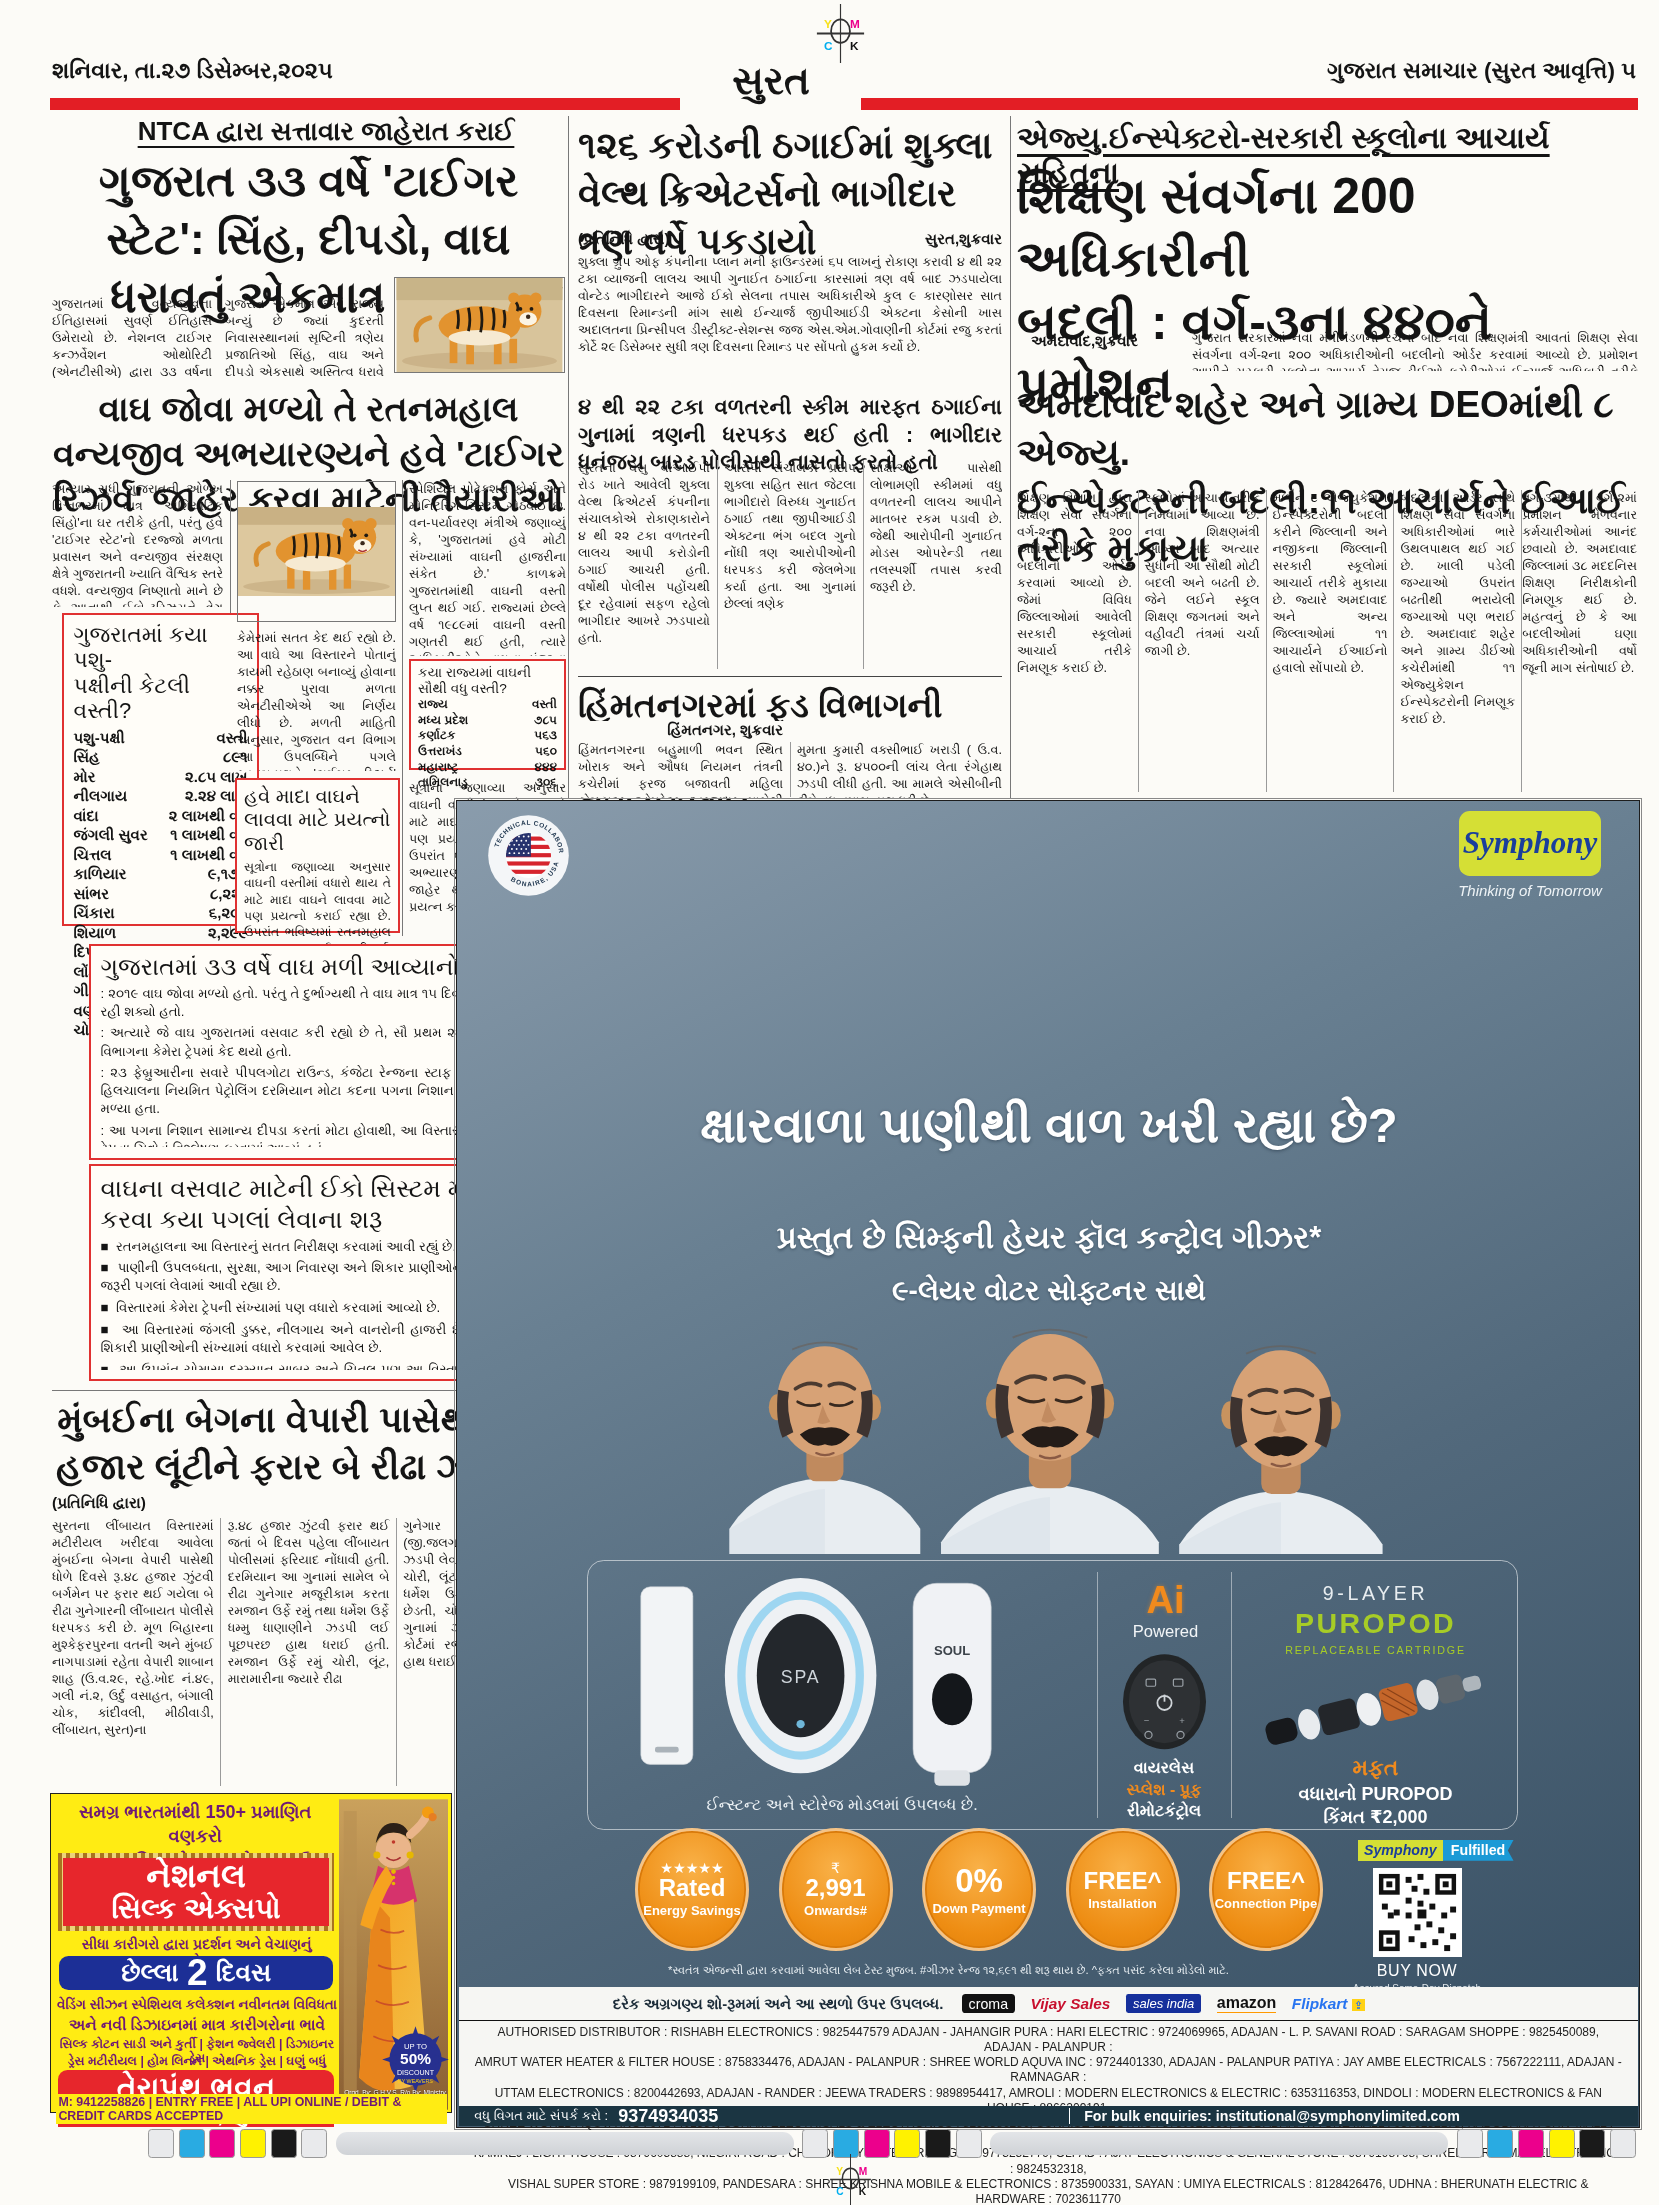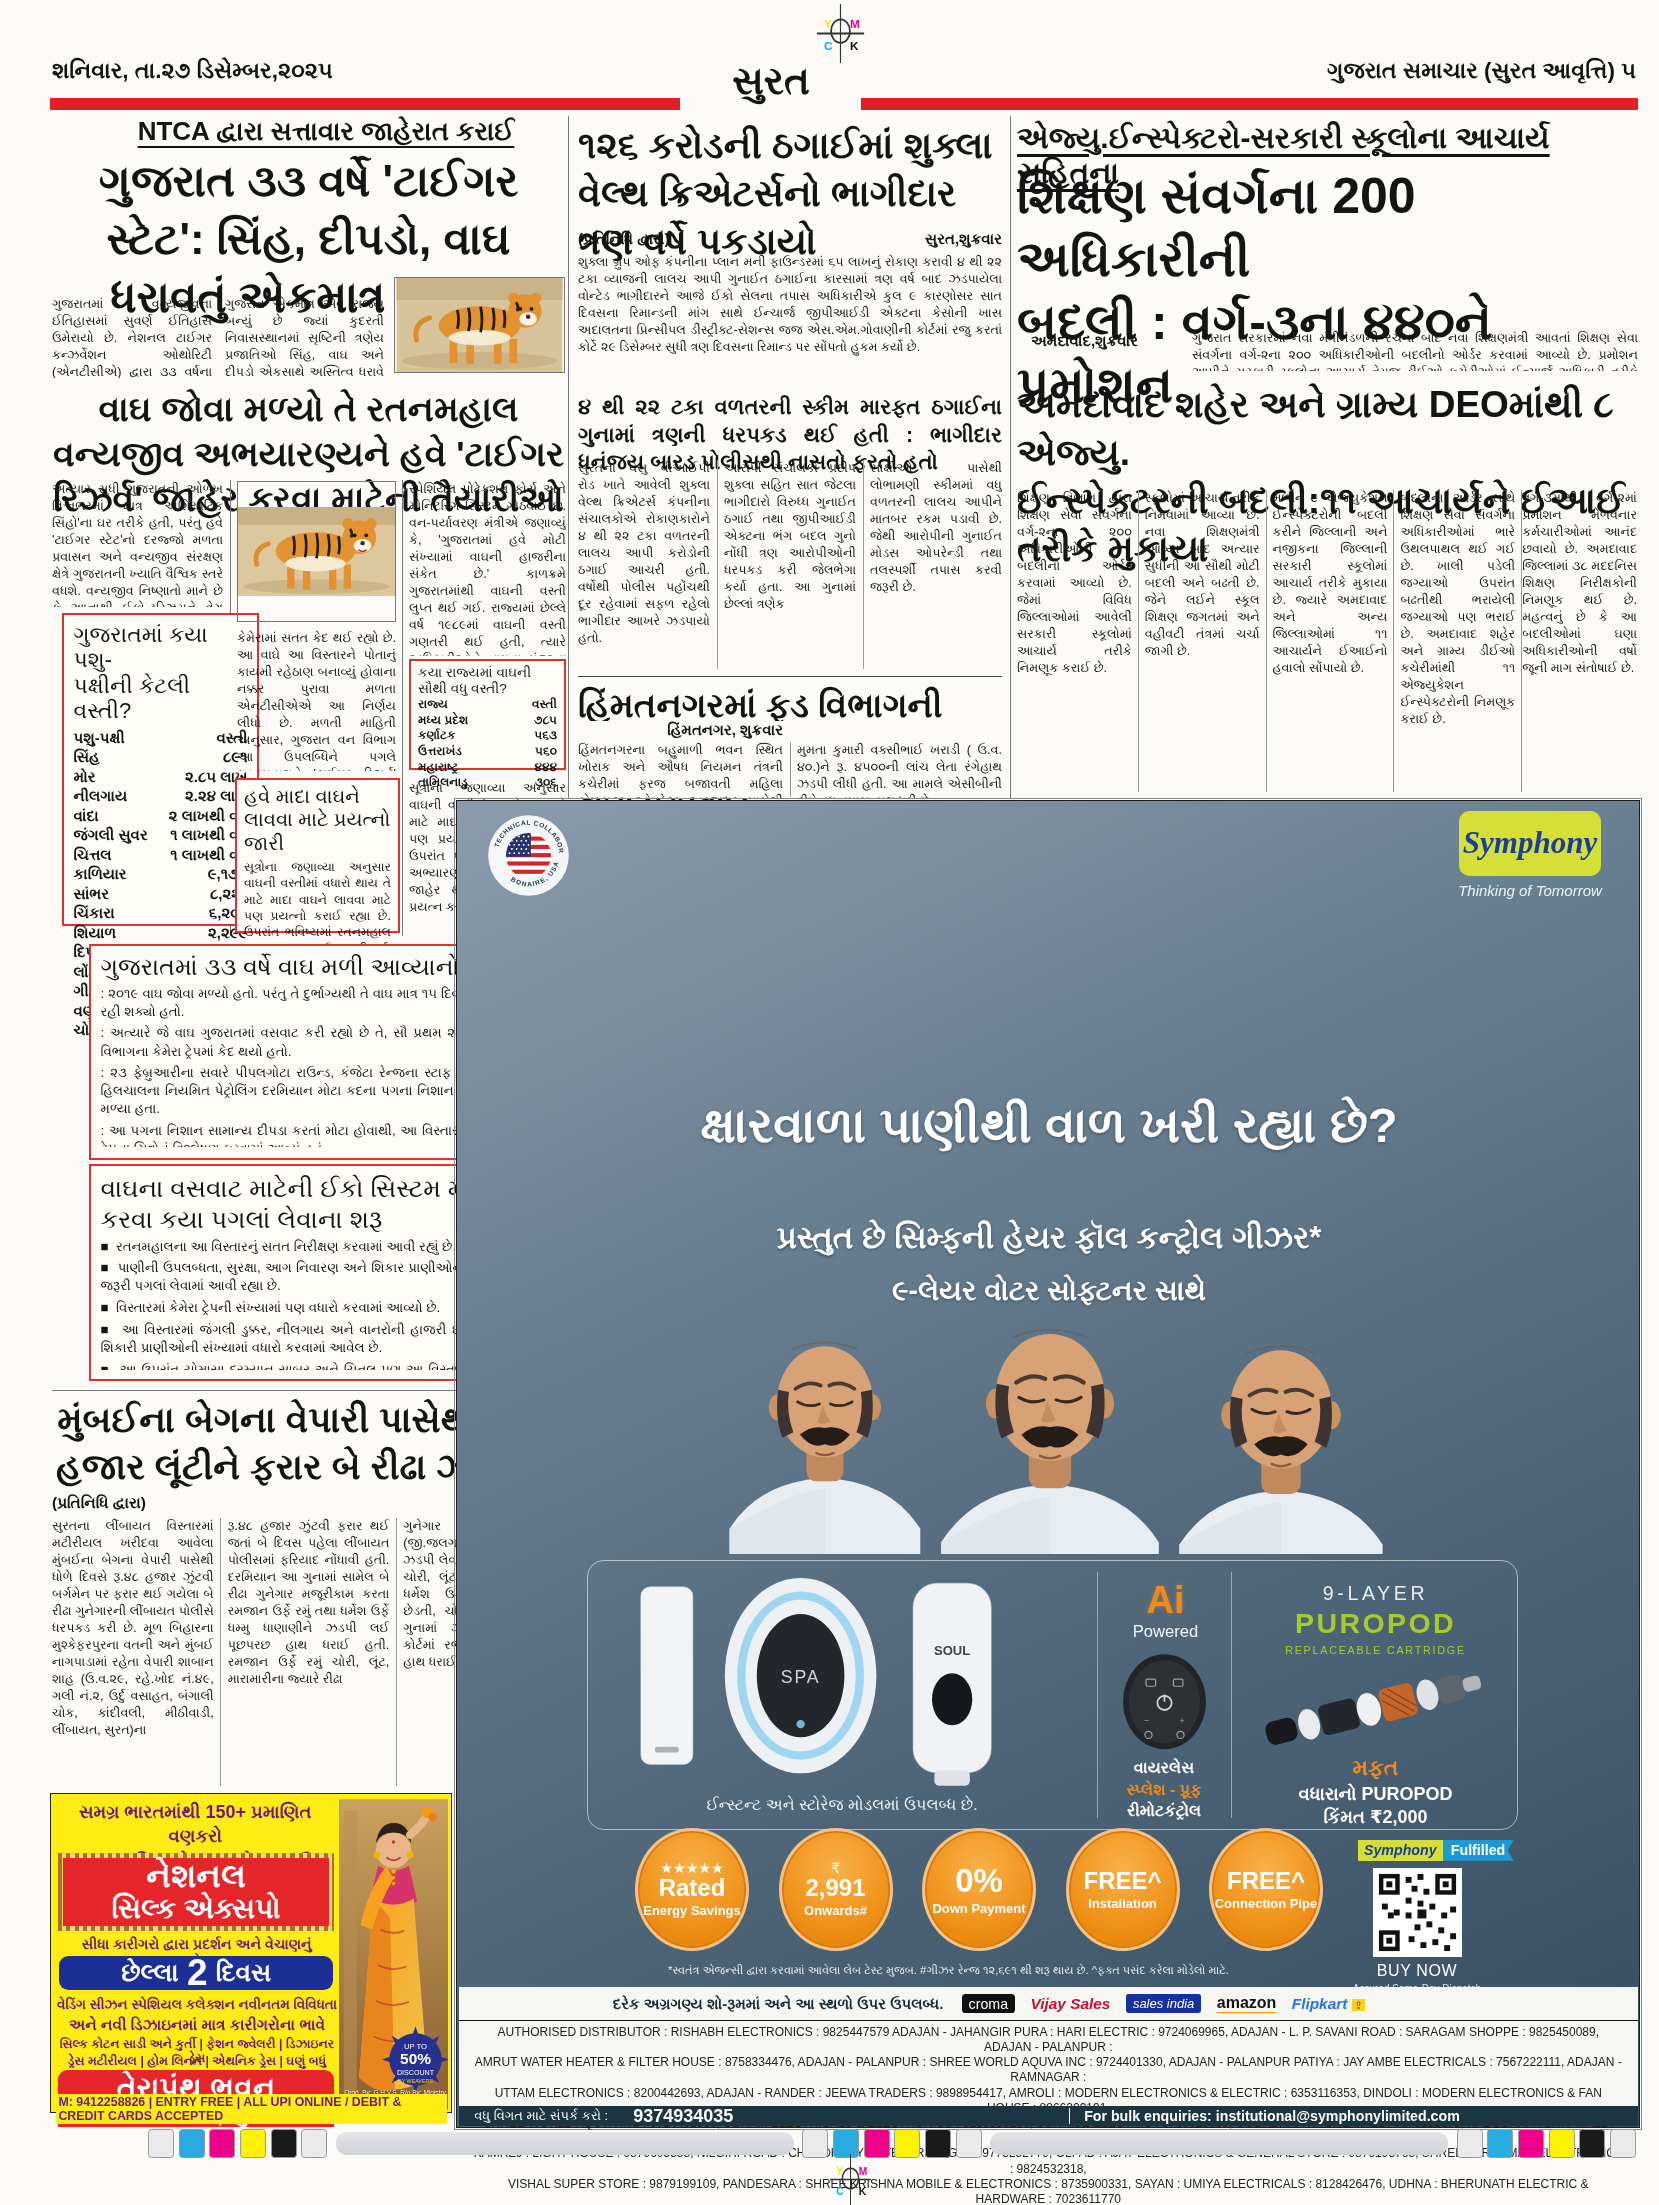--- a/index.html
+++ b/index.html
@@ -577,21 +577,21 @@
           <div class="dist"><span>AMRUT WATER HEATER &amp; FILTER HOUSE : 8758334476, ADAJAN - PALANPUR : SHREE WORLD AQUVA INC : 9724401330, ADAJAN - PALANPUR PATIYA : JAY AMBE ELECTRICALS : 7567222111, ADAJAN - RAMNAGAR :</span></div>
           <div class="dist"><span>UTTAM ELECTRONICS : 8200442693, ADAJAN - RANDER : JEEWA TRADERS : 9898954417, AMROLI : MODERN ELECTRONICS &amp; ELECTRIC : 6353116353, DINDOLI : MODERN ELECTRONICS &amp; FAN HOUSE : 8866209191,</span></div>
           <div class="dist"><span>SHREE WORLD AQUVA INC : 9724401330, SOHAM ELECTRICALS &amp; ELECTRONICS : 8238386286, SUNRISE ELECTRIC : 8780928639, GODADARA : A ONE MALL : 9376152178, KADODARA : SHIV MALL : 9898497973,</span></div>
           <div class="dist"><span>KAMREJ : LIGHT HOUSE : 9879605888, NILGIRI ROAD : CHAUDHARY ENTERPRICE GST : 9773252779, OLPAD : AJAY ELECTRONICS &amp; GENERAL STORE : 9879198768, SHREE VARDHMAN ELECTRONICS : 9824532318,</span></div>
           <div class="dist"><span>VISHAL SUPER STORE : 9879199109, PANDESARA : SHREE KRISHNA MOBILE &amp; ELECTRONICS : 8735900331, SAYAN : UMIYA ELECTRICALS : 8128426476, UDHNA : BHERUNATH ELECTRIC &amp; HARDWARE : 7023611770</span></div>
         </div>
     </div>
 
     <div class="abs" style="left:1.8px;top:1305px;width:1179px;height:20px;background:#1b3542;color:#fff;display:flex;align-items:center">
       <span style="margin-left:15.4px;font-size:13px">વધુ વિગત માટે સંપર્ક કરો :</span>
-      <span class="b" style="margin-left:25px;font-size:18px">9374934035</span>
+      <span class="b" style="margin-left:10px;font-size:18px">9374934035</span>
       <span style="margin-left:auto;margin-right:178px;border-left:1.2px solid #fff;padding-left:14.2px;font-size:14.2px;font-weight:700">For bulk enquiries: institutional@symphonylimited.com</span>
     </div>
   </div>
 
   <div class="abs silk" style="left:50px;top:1793px;width:402px;height:320px">
     <div class="abs silk-blue ctr" style="left:4.7px;top:6px;width:279px;font-size:18px;line-height:1.35">
       <span>સમગ્ર ભારતમાંથી 150+ પ્રમાણિત વણકરો</span><br><span>દ્વારા અધિકૃત રેશમ અને સુતરાઉ ઉત્પાદનો</span>
     </div>
     <div class="abs carpet" style="left:7.1px;top:59px;width:276px;height:78px;padding:5.3px">
       <div class="silk-red" style="height:68px">

